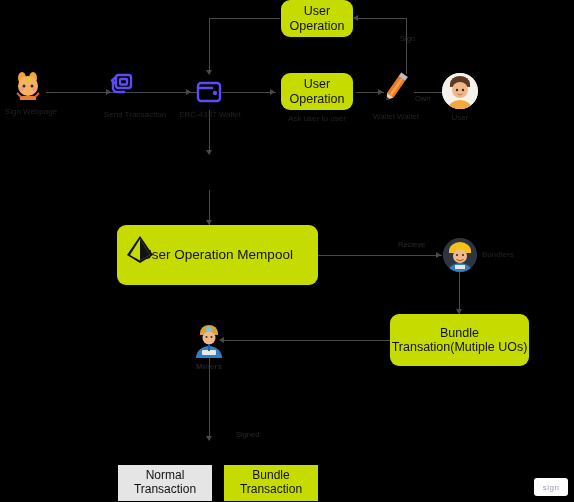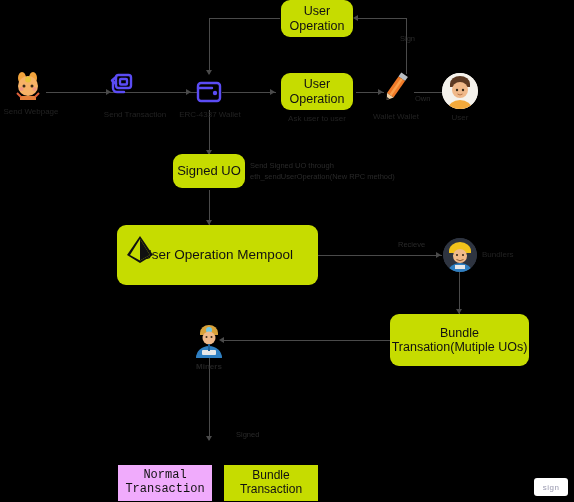--- a/index.html
+++ b/index.html
@@ -78,21 +78,21 @@
       <circle cx="17" cy="17" r="10" fill="#f7b267"></circle>
       <circle cx="17" cy="10.5" r="3" fill="#e8c33a"></circle>
       <circle cx="13" cy="17" r="1.5" fill="#3a2a1a"></circle>
       <circle cx="21" cy="17" r="1.5" fill="#3a2a1a"></circle>
       <circle cx="10.5" cy="20" r="2" fill="#f08a8a" opacity=".7"></circle>
       <circle cx="23.5" cy="20" r="2" fill="#f08a8a" opacity=".7"></circle>
       <path d="M9 27 h16 v4 h-16 z" fill="#e57f3a"></path>
       <path d="M6 24 l4 4 M28 24 l-4 4" stroke="#e0603a" stroke-width="2"></path>
     </svg>
   </div>
-  <div class="lbl" style="left:0px;top:107px;width:62px;">Send Webpage</div>
+  <div class="lbl" style="left:0px;top:107px;width:62px;">Sign Webpage</div>
 
   <div class="icon" style="left:104px;top:70px;width:32px;height:32px;">
     <svg width="32" height="32" viewBox="0 0 32 32" fill="none" stroke="#5b4cf5" stroke-width="2.4" stroke-linecap="round" stroke-linejoin="round">
       <rect x="12" y="5" width="15" height="13" rx="2.5"></rect>
       <path d="M20 22 h-7 a4 4 0 0 1 -4 -4 v-8"></path>
       <path d="M12 7 l-4 3.5 l4 3.5"></path>
       <rect x="16" y="9" width="7" height="5.5" rx="1"></rect>
     </svg>
   </div>
   <div class="lbl" style="left:93px;top:110px;width:84px;">Send Transaction</div>
@@ -140,25 +140,20 @@
       <path d="M8 11 a10 8 0 0 1 20 0 v3 h-20 z" fill="#5d3a23"></path>
       <circle cx="18" cy="17" r="8" fill="#f0b98a"></circle>
       <circle cx="15" cy="17" r="1.2" fill="#3a2a1a"></circle>
       <circle cx="21" cy="17" r="1.2" fill="#3a2a1a"></circle>
       <path d="M15.5 21 q2.5 2 5 0" stroke="#b5764a" stroke-width="1" fill="none"></path>
       <path d="M6 36 a12 9 0 0 1 24 0 z" fill="#f2a93b"></path>
     </svg>
   </div>
   <div class="lbl" style="left:438px;top:113px;width:44px;">User</div>
 
-  <div class="node gbox" style="left:173px;top:154px;width:72px;height:34px;">
-    <span>Signed UO</span>
-  </div>
-  <div class="lbl edge" style="left:250px;top:161px;width:180px;line-height:1.45;">Send Signed UO through
-eth_sendUserOperation(New RPC method)</div>
 
   <div class="node gbox" style="left:117px;top:225px;width:201px;height:60px;font-size:13.5px;">
     <span class="eth">
       <svg width="26" height="36" viewBox="0 0 26 36">
         <polygon points="13,0 26,19 13,27 0,19" fill="#111"></polygon>
         <polygon points="13,3 23,19 13,24.5 3,19" fill="#c6dc00"></polygon>
         <polygon points="13,3 23,19 13,24.5" fill="#111"></polygon>
       </svg>
     </span>
     <span>User Operation Mempool</span>
@@ -194,21 +189,21 @@
       <circle cx="19.5" cy="17" r="1" fill="#3a2a1a"></circle>
       <path d="M4 38 a13 12 0 0 1 26 0 z" fill="#2f7fc1"></path>
       <rect x="10" y="30" width="14" height="5" rx="1" fill="#e8e8e8"></rect>
       <rect x="16" y="24" width="2" height="7" fill="#1d5f96"></rect>
     </svg>
   </div>
   <div class="lbl" style="left:185px;top:362px;width:48px;font-weight:bold;">Miners</div>
 
   <div class="lbl edge" style="left:236px;top:430px;width:40px;">Signed</div>
 
-  <div class="legend" style="left:118px;top:465px;background:#f0abfc;font-family:Liberation Mono, monospace;">
+  <div class="legend" style="left:118px;top:465px;background:#e5e5e5;">
     <span style="white-space:pre-line">Normal
 Transaction</span>
   </div>
   <div class="legend" style="left:224px;top:465px;background:#c6dc00;">
     <span style="white-space:pre-line">Bundle
 Transaction</span>
   </div>
 
   <div class="miro">sign</div>
 

